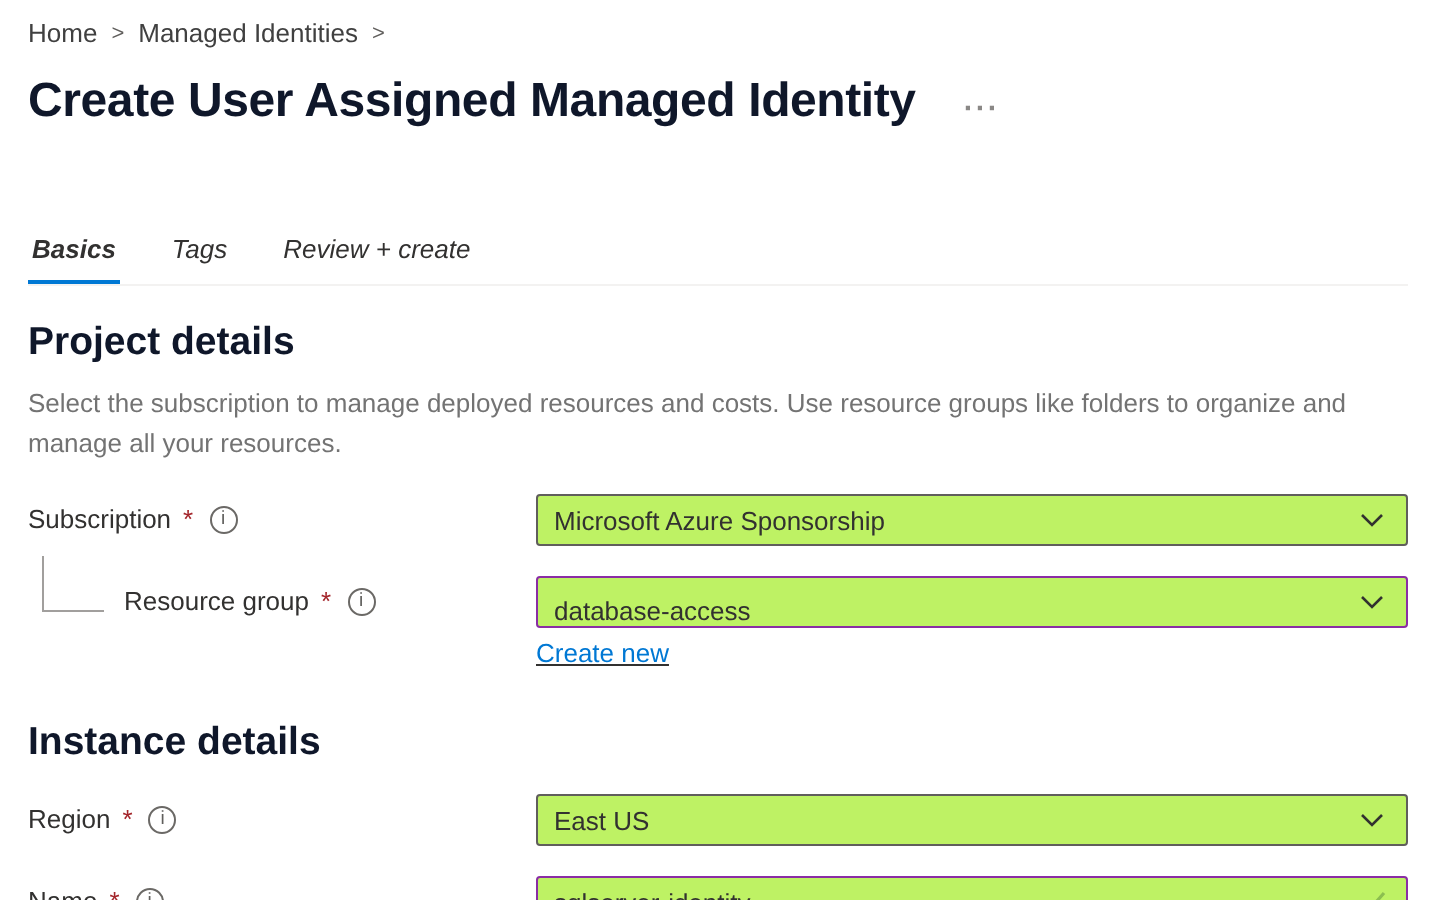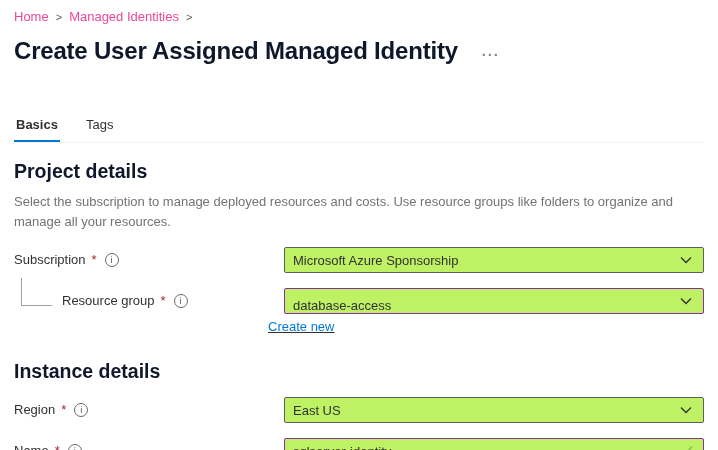--- a/index.html
+++ b/index.html
@@ -7,49 +7,49 @@
   body {
     background: #ffffff;
     font-family: "Liberation Sans", sans-serif;
     font-size: 13px;
     color: #323130;
   }
   .content { padding: 8px 14px 0 14px; }
 
   
   .breadcrumb { display: flex; align-items: center; gap: 7px; height: 17px; }
-  .crumb-link { color: #ec4899; text-decoration: none; cursor: pointer; }
+  .crumb-link { color: #404040; text-decoration: none; cursor: pointer; }
   .crumb-sep { color: #605e5c; font-size: 11px; padding-top: 1px; }
 
   
   .title-row { display: flex; align-items: center; margin-top: 9px; height: 33px; }
   .page-title { font-size: 24px; font-weight: 700; color: #0f172a; letter-spacing: -0.2px; }
   .more-btn {
     margin-left: 24px; margin-top: 8px;
     color: #8a8886; font-size: 15px; font-weight: 700;
     letter-spacing: 1px; line-height: 10px; cursor: pointer;
     background: none; border: none; font-family: inherit;
   }
 
   
   .tabs { display: flex; margin-top: 50px; border-bottom: 1px solid #f3f2f1; }
   .tab {
     margin-right: 24px; padding: 0 2px 10px 2px;
     color: #323130; cursor: pointer; background: none; border: none;
-    font-family: inherit; font-size: 13px;
+    font-family: inherit; font-size: 13px; font-style: italic;
   }
   .tab.active { font-weight: 700; border-bottom: 2.5px solid #0078d4; padding-bottom: 7.5px; }
 
   
   .section-heading { font-weight: 700; color: #0f172a; margin-top: 17px; }
   .section-desc { margin-top: 9px; line-height: 20px; max-width: 662px; color: #737373; }
 
   
   .form { position: relative; margin-top: 15px; }
-  .form-row { display: flex; align-items: flex-start; margin-bottom: 15px; gap: 16px; }
+  .form-row { display: flex; align-items: flex-start; margin-bottom: 15px; }
   .form-label {
     width: 254px; flex: 0 0 254px; display: flex; align-items: center;
     gap: 5px; padding-top: 5px;
   }
   .form-label.indented { padding-left: 48px; }
   .req { color: #a4262c; padding-left: 1px; }
   .info-icon {
     width: 14px; height: 14px; border: 1px solid #6b6966; border-radius: 50%;
     display: inline-flex; align-items: center; justify-content: center;
     color: #5f5e5c; margin-left: 3px; cursor: default; flex: 0 0 auto;
@@ -95,20 +95,21 @@
   </nav>
 
   <div class="title-row">
     <h1 class="page-title">Create User Assigned Managed Identity</h1>
     <button class="more-btn">···</button>
   </div>
 
   <div class="tabs">
     <button class="tab active">Basics</button>
     <button class="tab">Tags</button>
+    <button class="tab">Review + create</button>
   </div>
 
   <h2 class="section-heading">Project details</h2>
   <p class="section-desc">Select the subscription to manage deployed resources and costs. Use resource groups like folders to organize and manage all your resources.</p>
 
   <div class="form">
 
     <div class="connector"></div>
 
     <div class="form-row">

